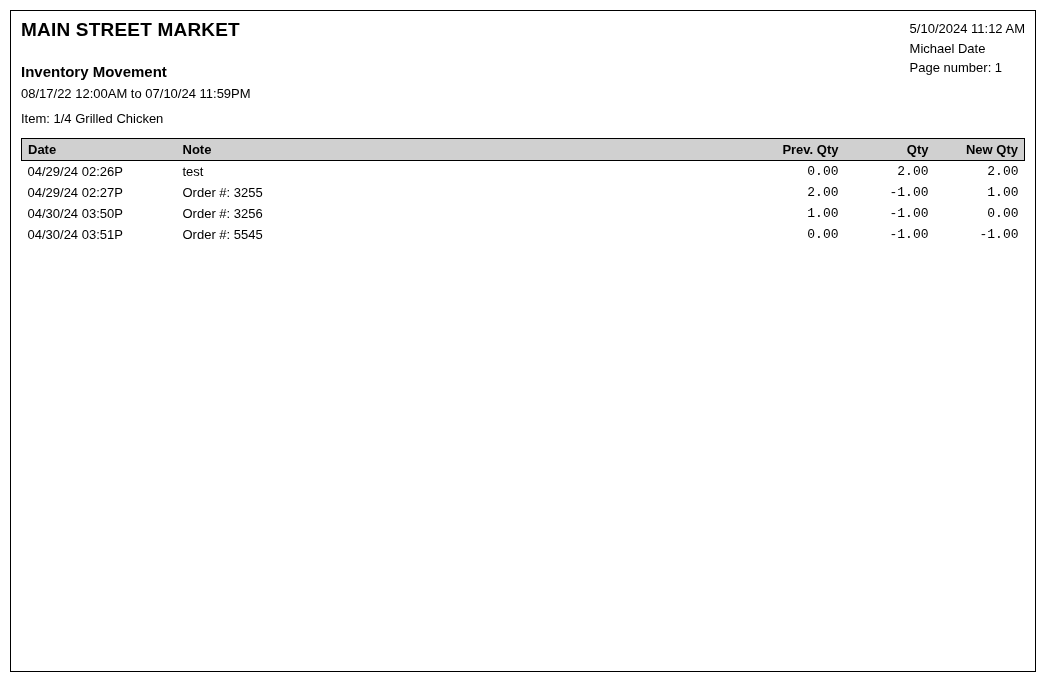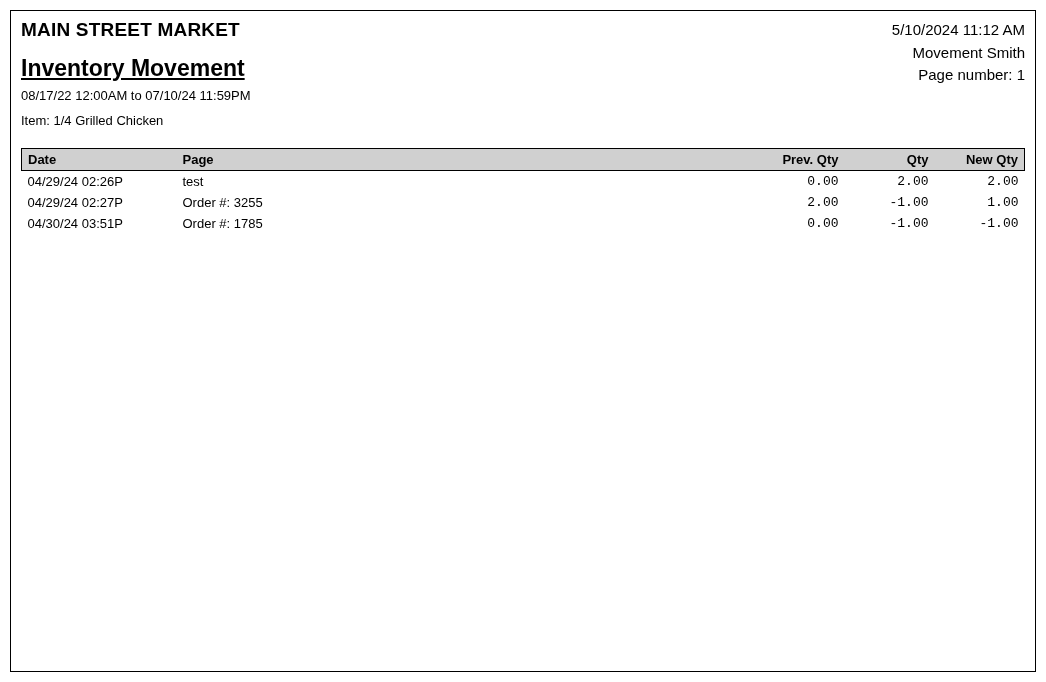--- a/index.html
+++ b/index.html
@@ -18,43 +18,42 @@
     padding: 8px 10px 10px 10px;
     position: relative;
   }
   .header {
     display: flex;
     justify-content: space-between;
     align-items: flex-start;
   }
   .header-left { }
   .header-right {
-    text-align: right;
-    font-size: 15px;
+    text-align: left;
+    font-size: 13px;
     line-height: 1.5;
   }
   .company {
     font-size: 19px;
     font-weight: bold;
     letter-spacing: 0.2px;
   }
   .report-title {
-    font-size: 23px;
+    font-size: 15px;
     font-weight: bold;
-    margin-top: 14px;
-    text-decoration: underline;
+    margin-top: 22px;
   }
   .date-range {
     font-size: 13px;
     margin-top: 6px;
   }
   .item-line {
     font-size: 13px;
     margin-top: 10px;
-    margin-bottom: 20px;
+    margin-bottom: 12px;
   }
   table {
     width: 100%;
     border-collapse: collapse;
     font-size: 13px;
   }
   thead tr {
     background: #d0d0d0;
   }
   thead th {
@@ -83,36 +82,36 @@
 <div class="page">
 
   <div class="header">
     <div class="header-left">
       <div class="company">MAIN STREET MARKET</div>
       <div class="report-title">Inventory Movement</div>
       <div class="date-range">08/17/22 12:00AM to 07/10/24 11:59PM</div>
     </div>
     <div class="header-right">
       <div>5/10/2024 11:12 AM</div>
-      <div>Movement Smith</div>
+      <div>Michael Date</div>
       <div>
         <span>Page number: </span><span>1</span>
       </div>
     </div>
   </div>
 
   <div class="item-line">
     <span>Item: </span><span>1/4 Grilled Chicken</span>
   </div>
 
   <table>
     <thead>
       <tr>
         <th class="col-date">Date</th>
-        <th class="col-note">Page</th>
+        <th class="col-note">Note</th>
         <th class="col-prev num">Prev. Qty</th>
         <th class="col-qty num">Qty</th>
         <th class="col-new num">New Qty</th>
       </tr>
     </thead>
     <tbody id="rows">
         <tr>
           <td class="col-date">04/29/24 02:26P</td>
           <td class="col-note">test</td>
           <td class="col-prev num">0.00</td>
@@ -120,22 +119,29 @@
           <td class="col-new num">2.00</td>
         </tr>
         <tr>
           <td class="col-date">04/29/24 02:27P</td>
           <td class="col-note">Order #: 3255</td>
           <td class="col-prev num">2.00</td>
           <td class="col-qty num">-1.00</td>
           <td class="col-new num">1.00</td>
         </tr>
         <tr>
+          <td class="col-date">04/30/24 03:50P</td>
+          <td class="col-note">Order #: 3256</td>
+          <td class="col-prev num">1.00</td>
+          <td class="col-qty num">-1.00</td>
+          <td class="col-new num">0.00</td>
+        </tr>
+        <tr>
           <td class="col-date">04/30/24 03:51P</td>
-          <td class="col-note">Order #: 1785</td>
+          <td class="col-note">Order #: 5545</td>
           <td class="col-prev num">0.00</td>
           <td class="col-qty num">-1.00</td>
           <td class="col-new num">-1.00</td>
         </tr>
       </tbody>
   </table>
 
 </div>
 
 </body></html>

